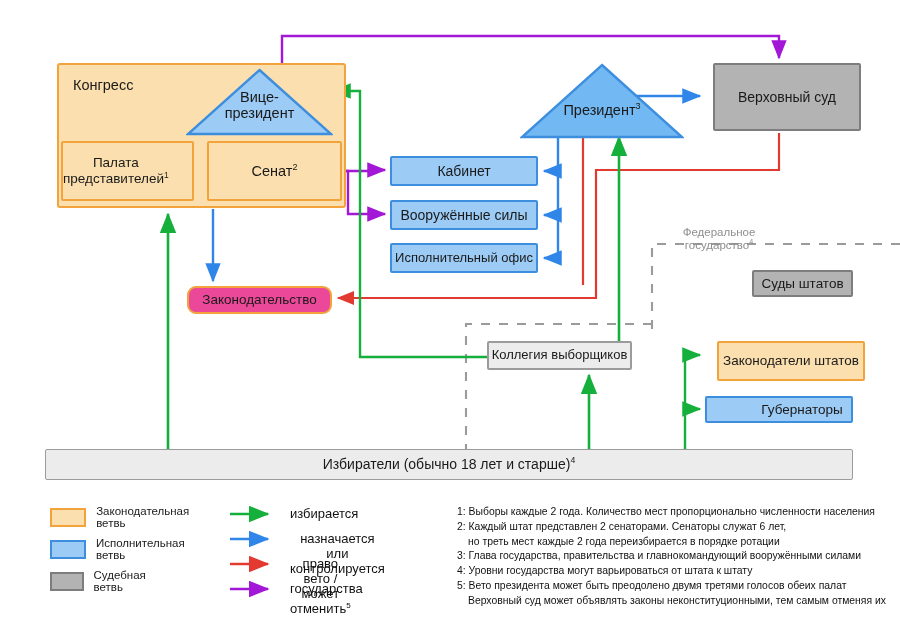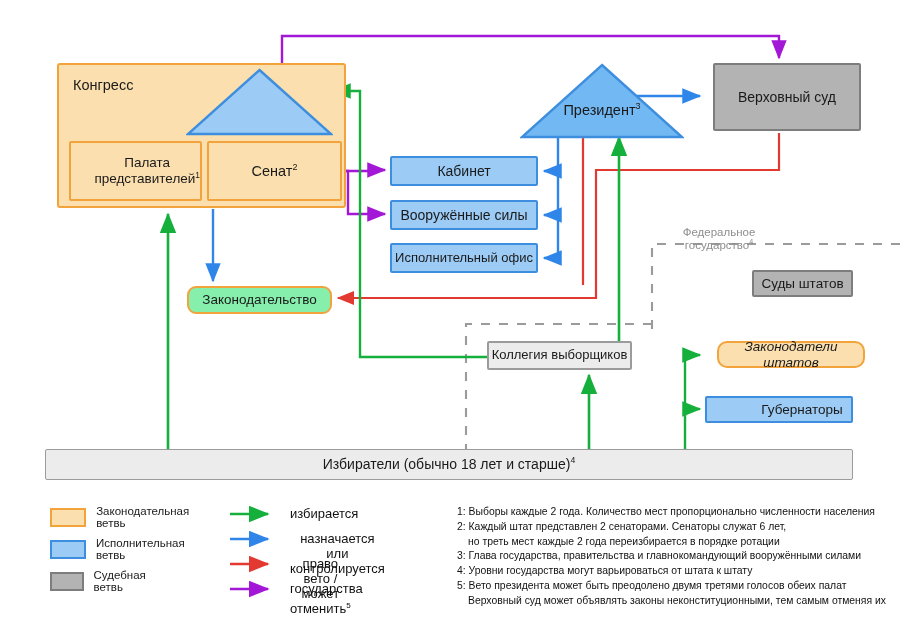--- a/index.html
+++ b/index.html
@@ -16,43 +16,43 @@
 
   .node{position:absolute;box-sizing:border-box;display:flex;align-items:center;justify-content:center;text-align:center;line-height:1.15;}
   .leg{background:#fbdfae;border:2px solid #f2a33c;margin-left:12px;}
   .exe{background:#9ccbf5;border:2px solid #3d8ede;}
   .jud{background:#b3b3b3;border:2px solid #7d7d7d;}
   .plain{background:#ececec;border:2px solid #9b9b9b;}
 
   .congress{left:45px;top:63px;width:289px;height:145px;border-radius:3px;
             display:block;z-index:2;}
   .congress-label{position:absolute;left:14px;top:12px;font-size:14.5px;}
-  .house{position:absolute;left:10px;top:76px;width:129px;height:56px;
+  .house{position:absolute;left:2px;top:76px;width:129px;height:56px;
          background:#fbdfae;border:2px solid #f2a33c;border-radius:2px;
-         display:flex;align-items:center;justify-content:flex-end;font-size:13.5px;}
+         display:flex;align-items:center;justify-content:flex-start;font-size:13.5px;}
   .senate{position:absolute;left:148px;top:76px;width:131px;height:56px;
           background:#fbdfae;border:2px solid #f2a33c;border-radius:2px;
           display:flex;align-items:center;justify-content:center;font-size:14.5px;}
 
   .tri{position:absolute;z-index:3;}
   .tri .cap{position:absolute;left:0;top:0;}
   .tri .txt{position:absolute;left:0;width:100%;text-align:center;font-size:14.5px;}
 
   .vp{left:186px;top:68px;width:147px;height:68px;}
   .pres{left:520px;top:63px;width:164px;height:76px;}
 
   .supreme{left:705px;top:63px;width:148px;height:68px;font-size:14px;border-radius:2px;margin-left:8px;}
   .cabinet{left:390px;top:156px;width:148px;height:30px;font-size:14px;border-radius:2px;}
   .armed{left:390px;top:200px;width:148px;height:30px;font-size:14px;border-radius:2px;}
   .execoffice{left:390px;top:243px;width:148px;height:30px;font-size:13px;border-radius:2px;}
   .legislation{left:187px;top:286px;width:145px;height:28px;font-size:13.5px;
-               background:#86efac;border:2px solid #f2a33c;border-radius:9px;}
+               background:#ec4899;border:2px solid #f2a33c;border-radius:9px;}
   .electoral{left:487px;top:341px;width:145px;height:29px;font-size:13px;border-radius:2px;}
   .statecourts{left:752px;top:270px;width:101px;height:27px;font-size:13.5px;border-radius:2px;}
-  .statelegs{left:705px;top:341px;width:148px;height:27px;font-size:13.5px;border-radius:10px;font-style:italic;}
+  .statelegs{left:705px;top:341px;width:148px;height:40px;font-size:13.5px;border-radius:2px;}
   .governors{left:705px;top:396px;width:148px;height:27px;font-size:13.5px;border-radius:2px;padding-left:46px;}
   .voters{left:45px;top:449px;width:808px;height:31px;font-size:14px;border-radius:2px;
           background:#ececec;border:1px solid #9b9b9b;}
 
   .fedlabel{position:absolute;left:659px;top:226px;width:120px;
             font-size:11.5px;color:#8e8e8e;text-align:center;line-height:1.15;}
 
   sup{font-size:0.62em;vertical-align:super;line-height:0;}
 
   
@@ -139,20 +139,24 @@
       <span>
         <span>Сенат</span><sup>2</sup>
       </span>
     </div>
   </div>
 
   <div class="tri vp">
     <svg class="cap" width="147" height="68" viewBox="0 0 147 68">
       <polygon points="73.5,2 145,66 2,66" fill="#9ccbf5" stroke="#3d8ede" stroke-width="2.4"></polygon>
     </svg>
+    <div class="txt" style="top:21px;">
+      <span>Вице-</span><br>
+      <span>президент</span>
+    </div>
   </div>
 
   <div class="tri pres">
     <svg class="cap" width="164" height="76" viewBox="0 0 164 76">
       <polygon points="82,2 162,74 2,74" fill="#72b8f2" stroke="#3d8ede" stroke-width="2.4"></polygon>
     </svg>
     <div class="txt" style="top:39px;">
       <span>Президент</span><sup>3</sup>
     </div>
   </div>

